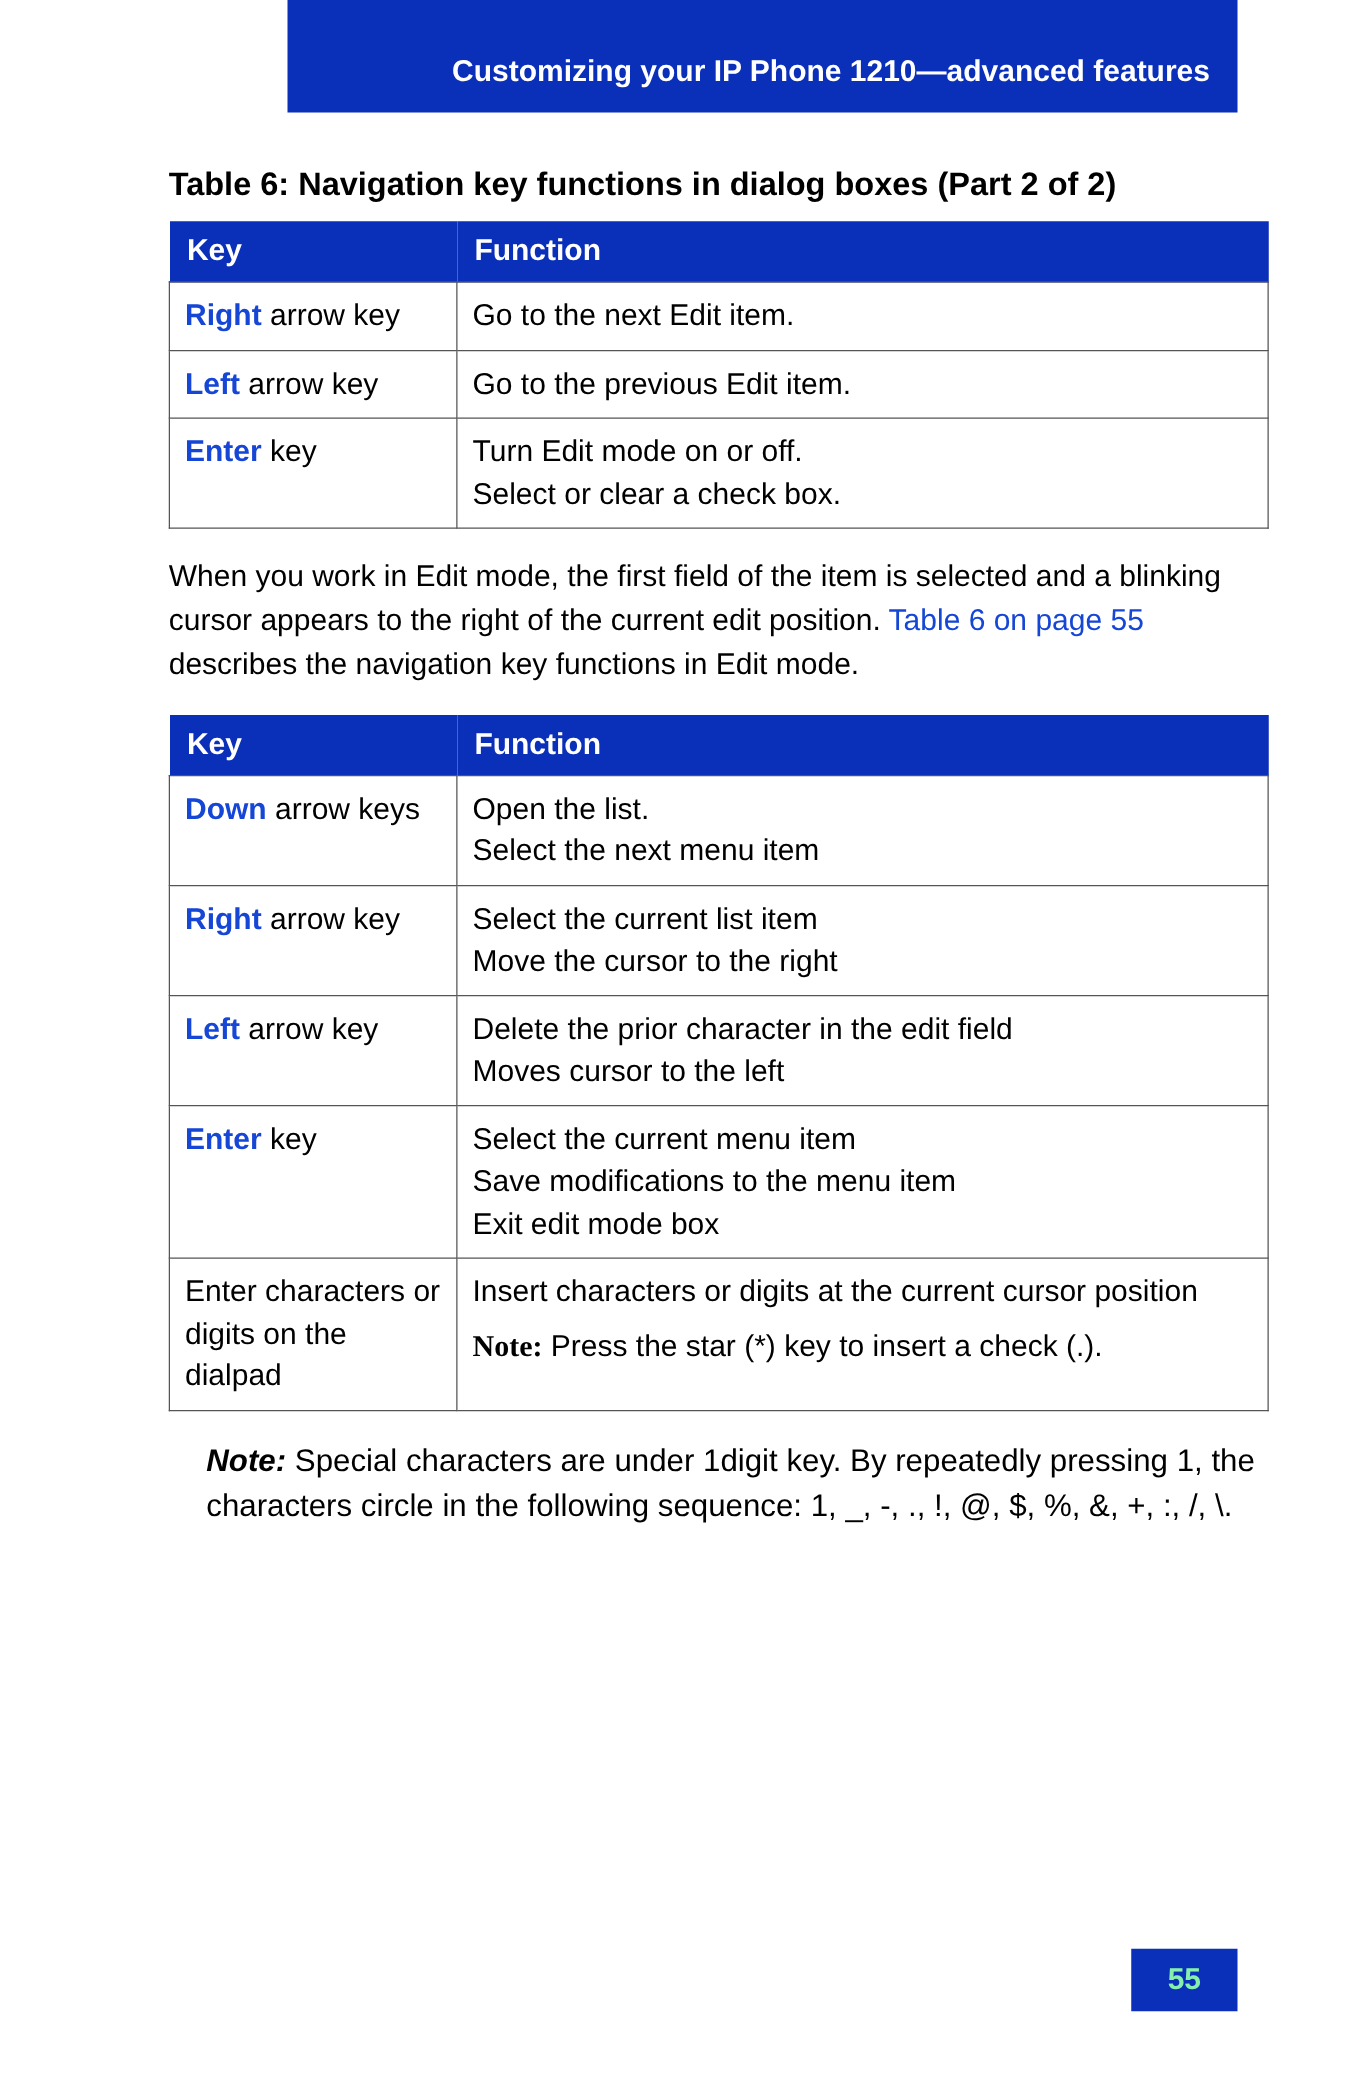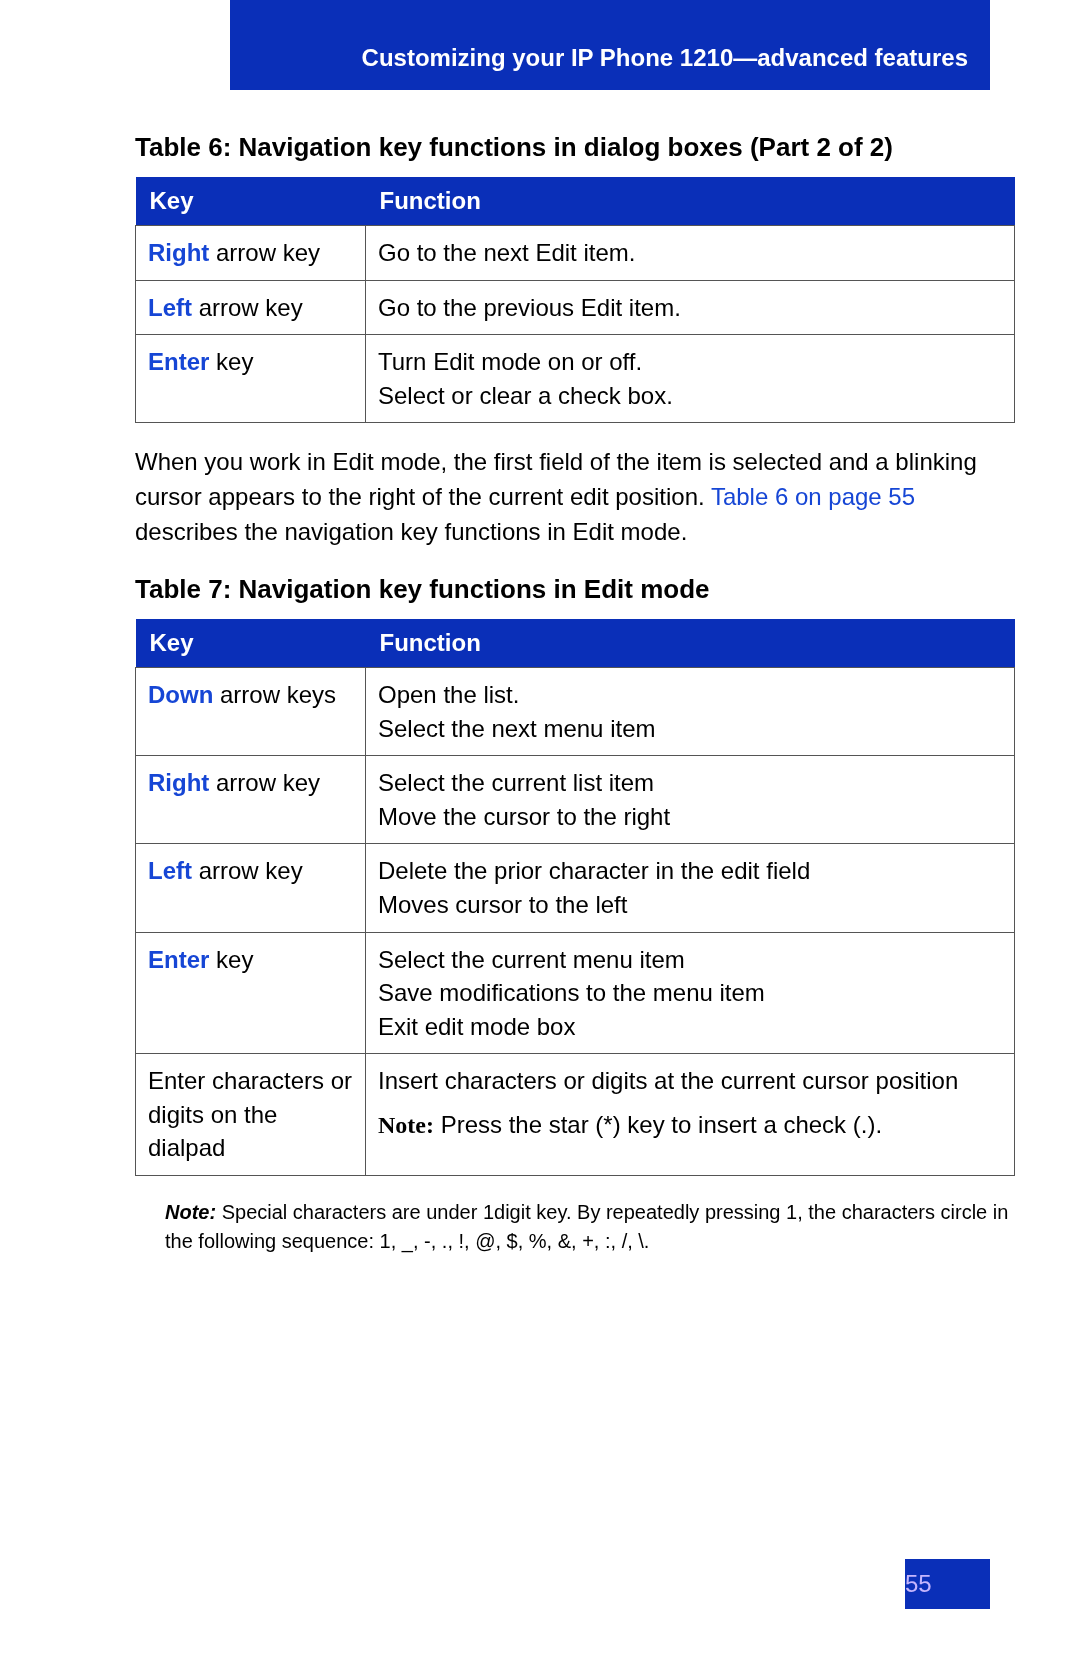--- a/index.html
+++ b/index.html
@@ -65,36 +65,36 @@
   }
   td.keycell .kb{color:var(--link);font-weight:bold;}
   .para{
     font-size:24px;
     line-height:1.45;
     margin:22px 0;
   }
   .link{color:var(--link);}
   .note-block{
     margin:22px 0 0 30px;
-    font-size:20px;
+    font-size:25px;
     line-height:1.45;
   }
   .note-label{font-style:italic;font-weight:bold;}
   .cell-note-label{font-weight:bold;font-family:Georgia,"Times New Roman",serif;}
   
   .pagenum{
     position:absolute;
     right:90px;
     bottom:60px;
     width:85px;height:50px;
     background:var(--blue);
-    color:#c4b5fd;
-    font-weight:normal;
+    color:#86efac;
+    font-weight:bold;
     font-size:24px;
-    display:flex;align-items:center;justify-content:flex-start;
+    display:flex;align-items:center;justify-content:center;
   }
   .col-key{width:230px;}
 </style>
 </head>
 <body>
 
 <div class="header-bar">
   <span>Customizing your IP Phone 1210—advanced features</span>
 </div>
 
@@ -124,21 +124,20 @@
       <td class="keycell"><span class="kb">Enter</span><span> key</span></td>
       <td>Turn Edit mode on or off.<br>Select or clear a check box.</td>
     </tr>
   </tbody>
     </table>
 
   <p class="para">
     <span>When you work in Edit mode, the first field of the item is selected and a blinking cursor appears to the right of the current edit position. </span><span class="link">Table 6 on page 55</span><span> describes the navigation key functions in Edit mode.</span>
   </p>
 
-  <div class="tbl-caption">Table 7: Navigation key functions in Edit mode</div>
 
   <table>
     <colgroup>
         <col class="col-key">
         <col>
       </colgroup>
     <tbody>
         <tr>
       <th>Key</th>
       <th>Function</th>

